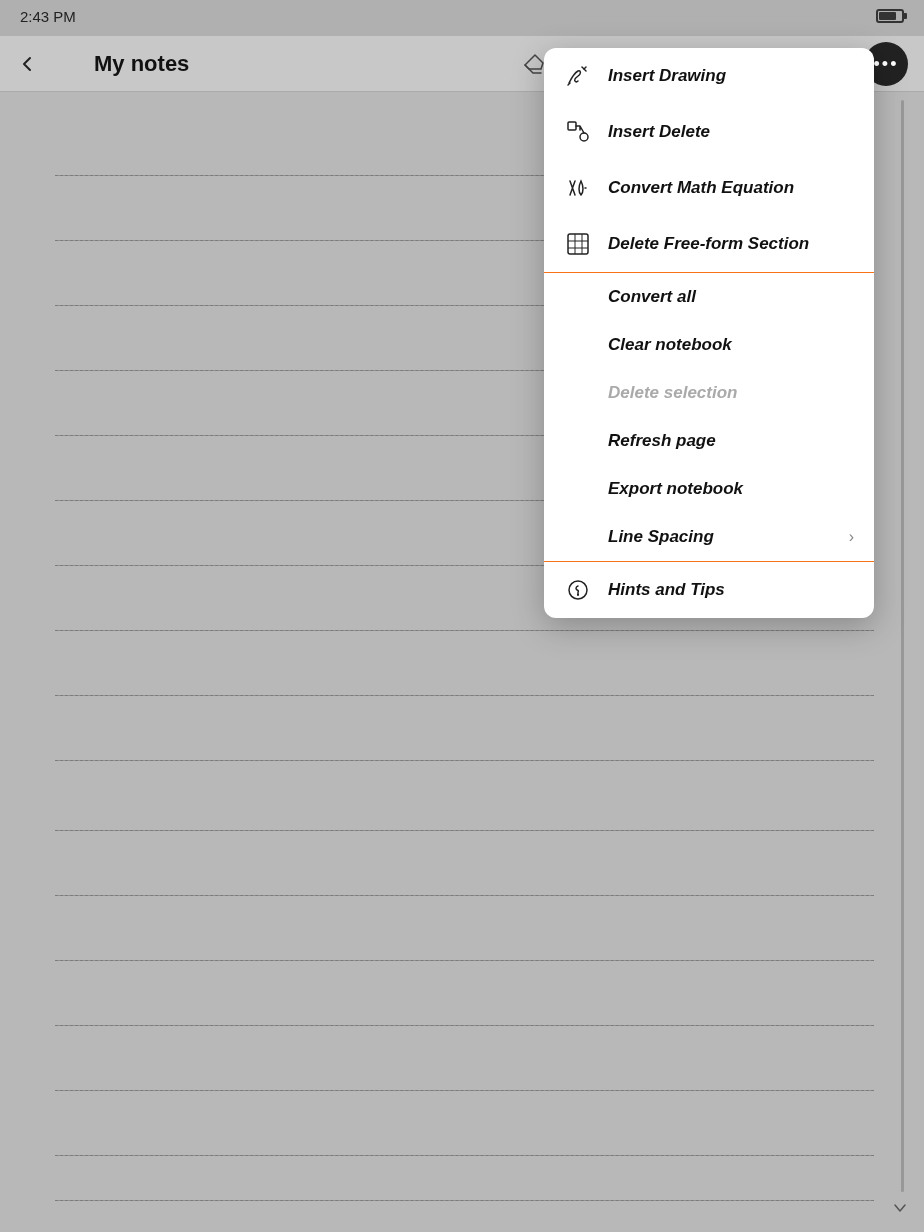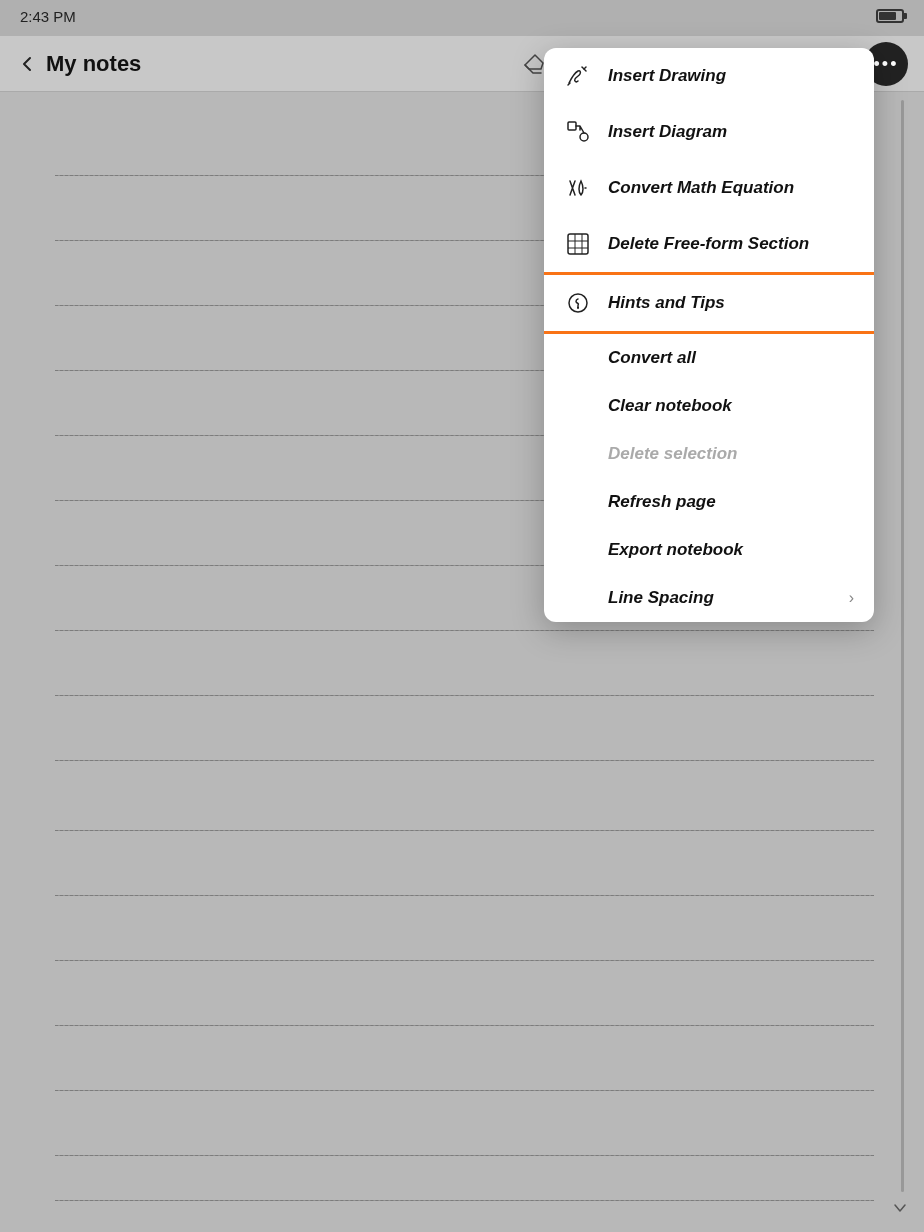--- a/index.html
+++ b/index.html
@@ -96,20 +96,21 @@
       display: flex;
       align-items: center;
       gap: 8px;
       cursor: pointer;
     }
 
     .toolbar-title {
       font-size: 22px;
       font-weight: 600;
       color: #111;
+      margin-left: 48px;
     }
 
     .toolbar-tools {
       display: flex;
       align-items: center;
       gap: 4px;
     }
 
     .toolbar-divider {
       width: 1px;
@@ -213,21 +214,21 @@
       right: 50px;
       width: 330px;
       background: white;
       border-radius: 12px;
       box-shadow: 0 8px 32px rgba(0,0,0,0.25);
       z-index: 100;
       overflow: hidden;
     }
 
     .menu-section {
-      border-bottom: 3px solid #f97316;
+      border-bottom: 1px solid #f97316;
     }
 
     .menu-section:last-child {
       border-bottom: none;
     }
 
     .menu-item {
       display: flex;
       align-items: center;
       padding: 14px 20px;
@@ -392,21 +393,21 @@
       <span class="menu-item-label">Insert Drawing</span>
     </div>
     <div class="menu-item">
       <div class="menu-item-icon">
         <svg width="26" height="26" viewBox="0 0 26 26" fill="none">
           <rect x="3" y="3" width="8" height="8" rx="1" stroke="#222" stroke-width="1.5"></rect>
           <circle cx="19" cy="18" r="4" stroke="#222" stroke-width="1.5"></circle>
           <path d="M11 7H15M15 7V11M15 7L19 14" stroke="#222" stroke-width="1.5" stroke-linecap="round"></path>
         </svg>
       </div>
-      <span class="menu-item-label">Insert Diagram</span>
+      <span class="menu-item-label">Insert Delete</span>
     </div>
     <div class="menu-item">
       <div class="menu-item-icon">
         <svg width="26" height="26" viewBox="0 0 26 26" fill="none">
           <path d="M5 6L10 20M10 6L5 20" stroke="#222" stroke-width="1.5" stroke-linecap="round"></path>
           <path d="M16 6C16 6 14 10 14 14C14 18 16 20 16 20C16 20 18 18 18 14C18 10 16 6 16 6Z" stroke="#222" stroke-width="1.5"></path>
           <path d="M21 13H20" stroke="#222" stroke-width="1.5" stroke-linecap="round"></path>
         </svg>
       </div>
       <span class="menu-item-label">Convert Math Equation</span>
@@ -419,46 +420,46 @@
           <line x1="3" y1="17" x2="23" y2="17" stroke="#222" stroke-width="1"></line>
           <line x1="10" y1="3" x2="10" y2="23" stroke="#222" stroke-width="1"></line>
           <line x1="17" y1="3" x2="17" y2="23" stroke="#222" stroke-width="1"></line>
         </svg>
       </div>
       <span class="menu-item-label">Delete Free-form Section</span>
     </div>
   </div>
 
   <div class="menu-section">
+    <div class="menu-item menu-item-no-icon">
+      <span class="menu-item-label">Convert all</span>
+    </div>
+    <div class="menu-item menu-item-no-icon">
+      <span class="menu-item-label">Clear notebook</span>
+    </div>
+    <div class="menu-item menu-item-no-icon">
+      <span class="menu-item-label disabled">Delete selection</span>
+    </div>
+    <div class="menu-item menu-item-no-icon">
+      <span class="menu-item-label">Refresh page</span>
+    </div>
+    <div class="menu-item menu-item-no-icon">
+      <span class="menu-item-label">Export notebook</span>
+    </div>
+    <div class="menu-item menu-item-no-icon" style="justify-content: space-between;">
+      <span class="menu-item-label">Line Spacing</span>
+      <span class="menu-item-chevron">›</span>
+    </div>
+  </div>
+
+  <div class="menu-section">
     <div class="menu-item">
       <div class="menu-item-icon">
         <svg width="26" height="26" viewBox="0 0 26 26" fill="none">
           <circle cx="13" cy="13" r="9" stroke="#222" stroke-width="1.5"></circle>
           <path d="M13 18V17" stroke="#222" stroke-width="2" stroke-linecap="round"></path>
           <path d="M13 9C13 9 11 9.5 11 11.5C11 12.5 12 13 13 13.5C14 14 13 15 13 15.5" stroke="#222" stroke-width="1.5" stroke-linecap="round"></path>
         </svg>
       </div>
       <span class="menu-item-label">Hints and Tips</span>
     </div>
   </div>
-
-  <div class="menu-section">
-    <div class="menu-item menu-item-no-icon">
-      <span class="menu-item-label">Convert all</span>
-    </div>
-    <div class="menu-item menu-item-no-icon">
-      <span class="menu-item-label">Clear notebook</span>
-    </div>
-    <div class="menu-item menu-item-no-icon">
-      <span class="menu-item-label disabled">Delete selection</span>
-    </div>
-    <div class="menu-item menu-item-no-icon">
-      <span class="menu-item-label">Refresh page</span>
-    </div>
-    <div class="menu-item menu-item-no-icon">
-      <span class="menu-item-label">Export notebook</span>
-    </div>
-    <div class="menu-item menu-item-no-icon" style="justify-content: space-between;">
-      <span class="menu-item-label">Line Spacing</span>
-      <span class="menu-item-chevron">›</span>
-    </div>
-  </div>
 </div>
 
 </body></html>

